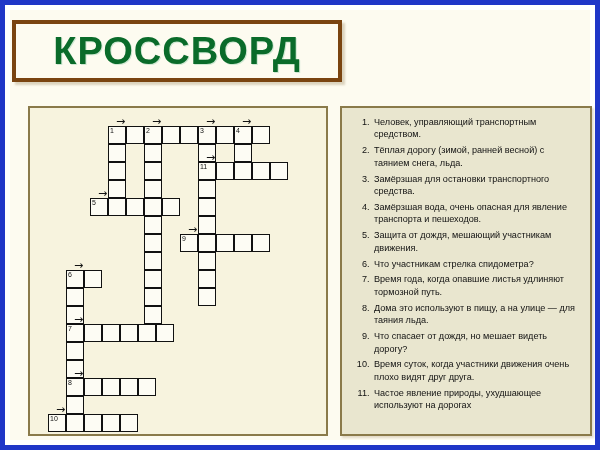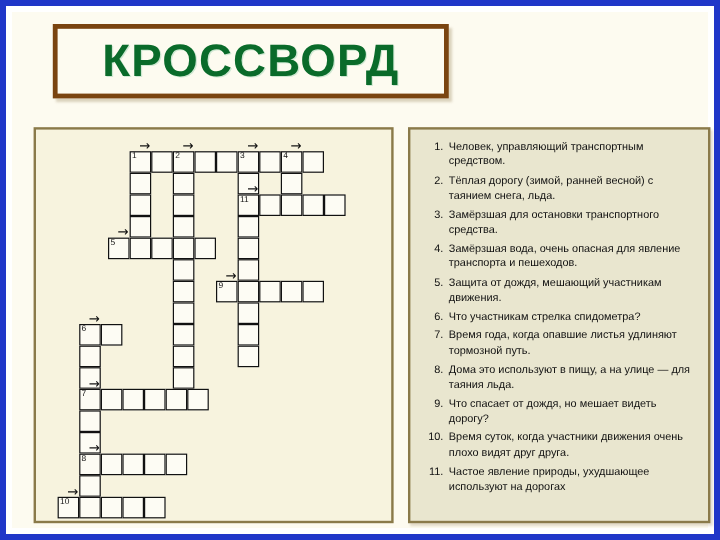--- a/index.html
+++ b/index.html
@@ -26,21 +26,21 @@
     position: absolute;
     left: 5px;
     top: 5px;
     right: 5px;
     bottom: 5px;
     background: #fdfbf0;
   }
   
   .title-box {
     position: absolute;
-    left: 34px;
+    left: 2px;
     top: 10px;
     width: 330px;
     height: 62px;
     background: #fdfbf0;
     border: 4px solid #7a4410;
     box-sizing: border-box;
     box-shadow: 3px 3px 2px rgba(120,90,40,0.25);
   }
   .title-text {
     position: absolute;

